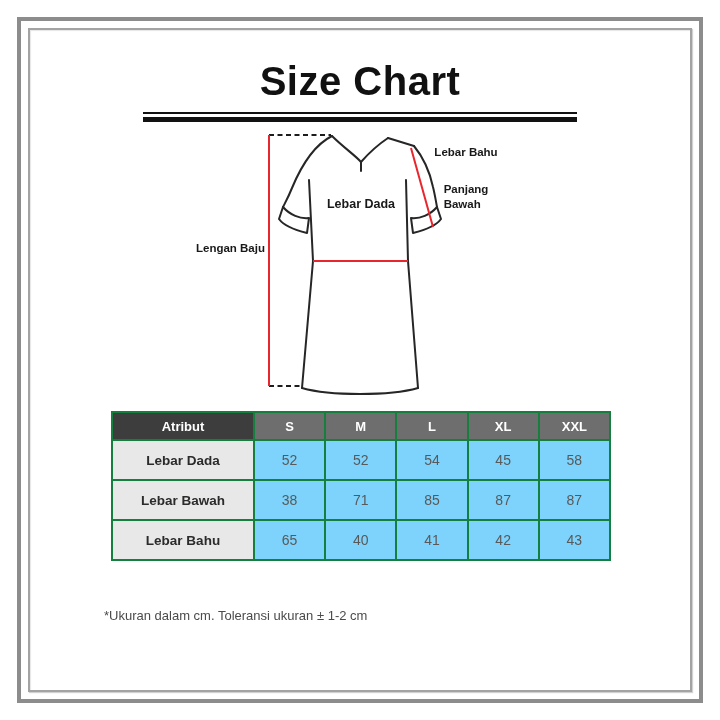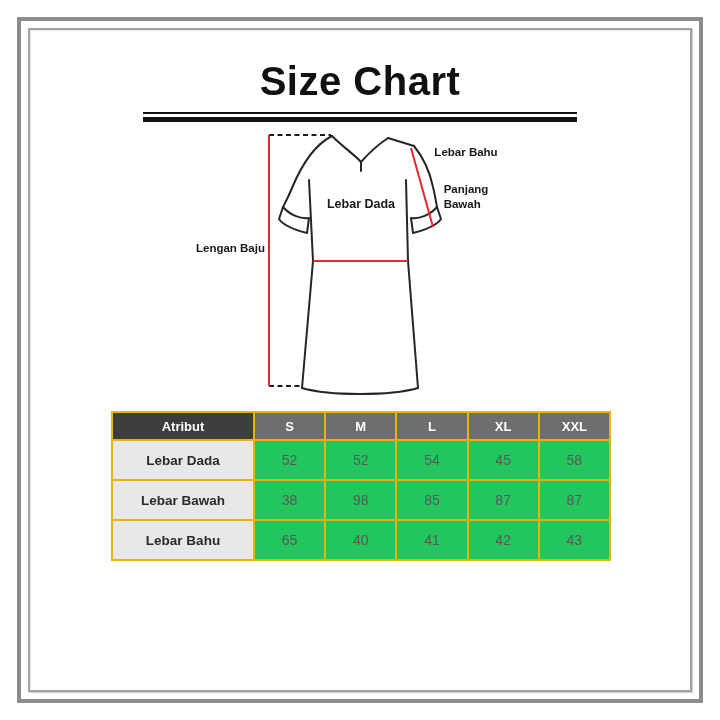--- a/index.html
+++ b/index.html
@@ -62,42 +62,42 @@
   .lbl-length  { right: 455px; top: 241px; text-align: right; }
   
   .size-table {
     position: absolute;
     left: 111px; top: 411px;
     width: 500px;
     border-collapse: collapse;
     table-layout: fixed;
   }
   .size-table th, .size-table td {
-    border: 2px solid #eab308;
+    border: 2px solid #15803d;
     text-align: center;
     vertical-align: middle;
     padding: 0;
   }
   .size-table th {
     height: 26px;
     font-size: 13px;
     font-weight: 700;
     color: var(--header-text, #ffffff);
     background: var(--header-size-bg, #6e6e6e);
   }
   .size-table th.attr-head { background: var(--header-attr-bg, #3d3d3d); }
   .size-table td { height: 38px; }
   .size-table td.rowlabel {
     background: var(--row-label-bg, #e8e8e8);
     font-weight: 700;
     font-size: 13.5px;
     color: #2b2b2b;
   }
   .size-table td.val {
-    background: #22c55e;
+    background: #7dd3fc;
     font-size: 14px;
     color: var(--value-text, #595959);
   }
   
   .footnote {
     position: absolute;
     left: 104px; top: 608px;
     font-size: 13px;
     color: var(--footnote-text, #4b4b4b);
   }
@@ -168,30 +168,31 @@
       <td class="rowlabel">Lebar Dada</td>
       <td class="val">52</td>
       <td class="val">52</td>
       <td class="val">54</td>
       <td class="val">45</td>
       <td class="val">58</td>
     </tr>
     <tr>
       <td class="rowlabel">Lebar Bawah</td>
       <td class="val">38</td>
-      <td class="val">98</td>
+      <td class="val">71</td>
       <td class="val">85</td>
       <td class="val">87</td>
       <td class="val">87</td>
     </tr>
     <tr>
       <td class="rowlabel">Lebar Bahu</td>
       <td class="val">65</td>
       <td class="val">40</td>
       <td class="val">41</td>
       <td class="val">42</td>
       <td class="val">43</td>
     </tr>
   </tbody>
     </table>
 
+  <div class="footnote">*Ukuran dalam cm. Toleransi ukuran ± 1-2 cm</div>
 
 </div>
 
 </body></html>

